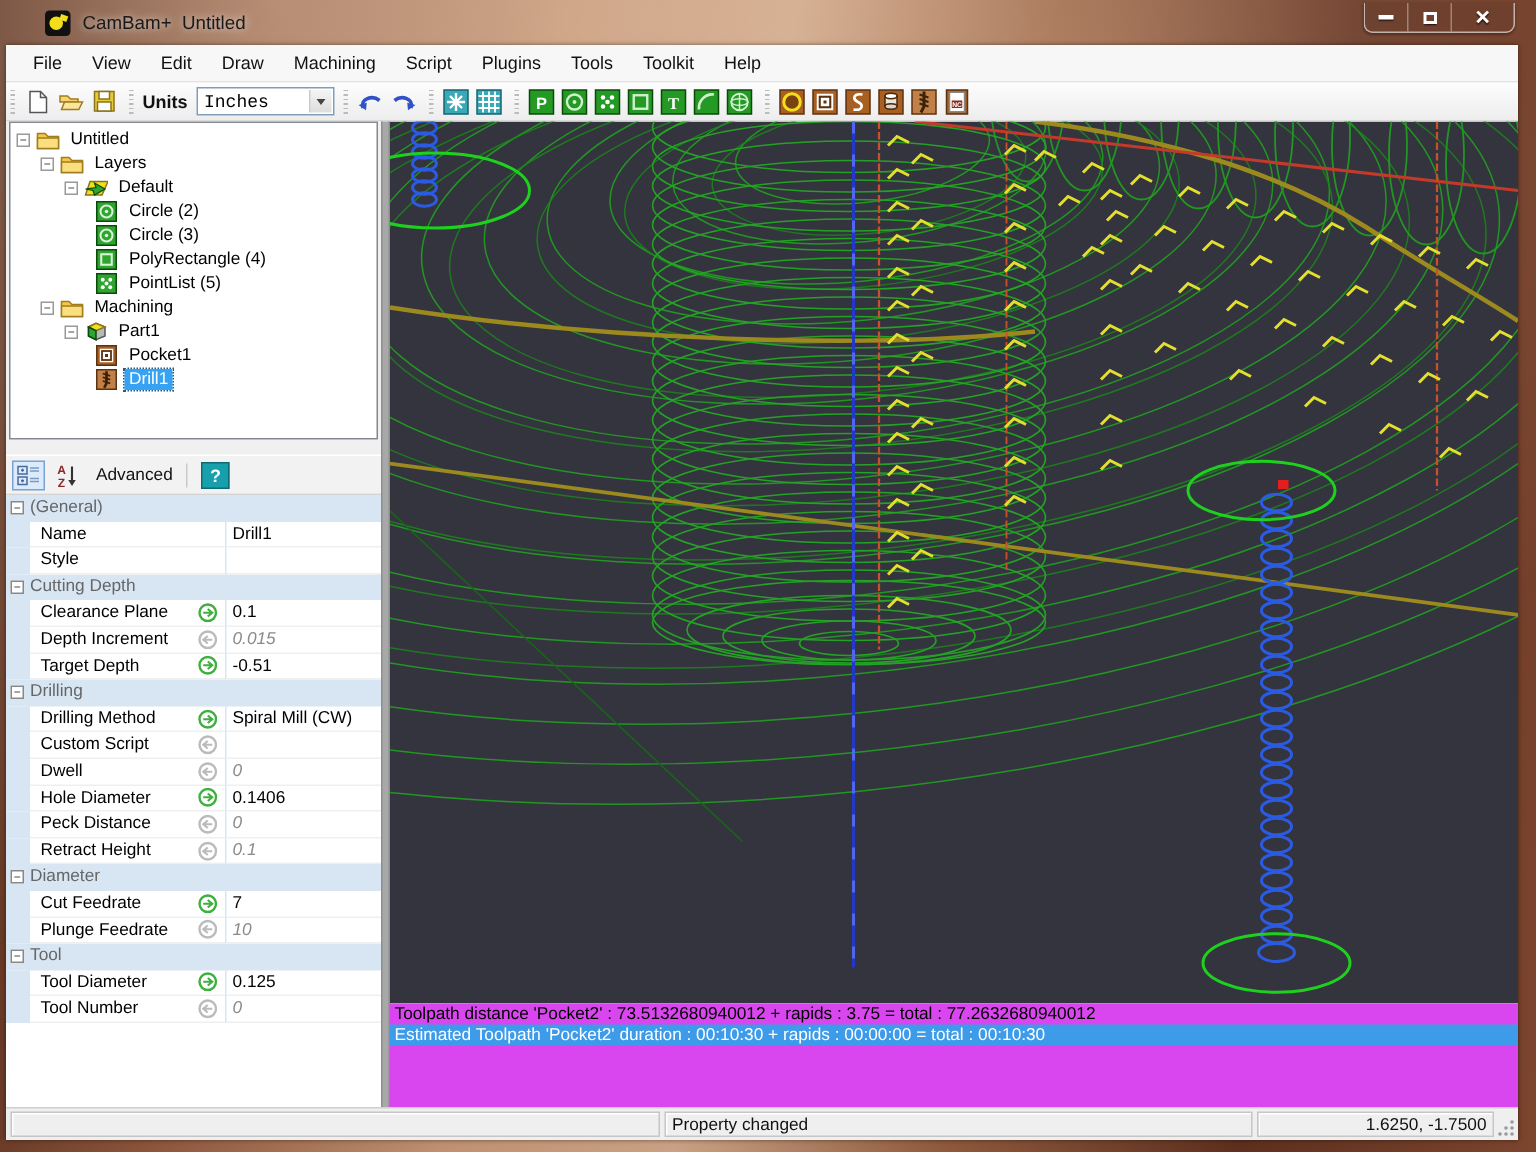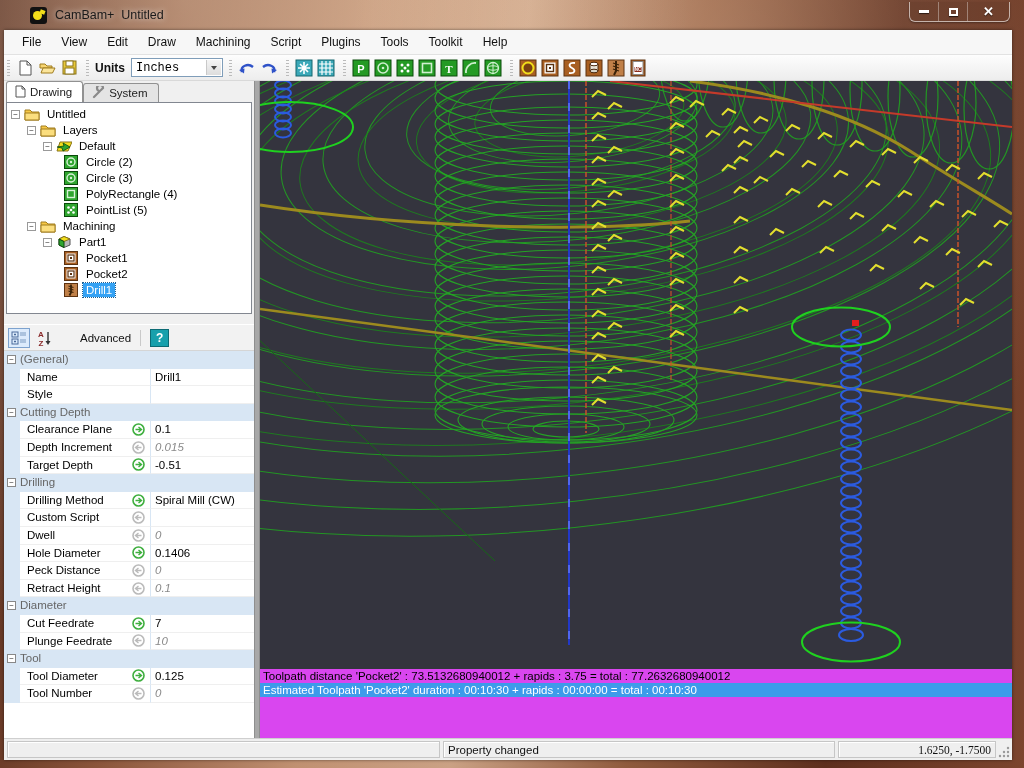--- a/index.html
+++ b/index.html
@@ -59,21 +59,21 @@
   .tree-row { display:flex; align-items:center; height:16px; font-size:11.5px; color:#000; white-space:nowrap; }
   .expander { width:9px; height:9px; border:1px solid #999; background:#fff; font-size:8px; line-height:7px; text-align:center; color:#333; margin-right:4px; flex:0 0 auto; }
   .ticn { width:16px; height:14px; margin-right:4px; flex:0 0 auto; display:flex; align-items:center; justify-content:center; }
   .tlabel { padding:0 3px; line-height:14px; }
   .tlabel.selected { background:#35A2F4; color:#fff; outline:1px dotted #1b5e91; }
 
   
   .prop-toolbar { height:26px; display:flex; align-items:center; background:#F2F2F2; border-top:1px solid #fff; padding-left:4px; gap:4px; margin-top:10px; }
   .pt-btn { width:22px; height:20px; display:flex; align-items:center; justify-content:center; }
   .pt-btn.selected { background:#DCEBFC; border:1px solid #7DA2CE; }
-  .advanced-label { font-size:11.5px; color:#111; margin-left:20px; }
+  .advanced-label { font-size:11.5px; color:#111; margin-left:4px; }
   .pt-sep { width:1px; height:16px; background:#C9C9C9; margin:0 5px; }
   .help-btn { width:19px; height:18px; background:#17A0AC; border:1px solid #0C6B74; color:#fff; font-weight:bold; font-size:12px; display:flex; align-items:center; justify-content:center; }
 
   
   .propgrid { flex:1; background:#fff; border-top:1px solid #D5D5D5; overflow:hidden; font-size:11.5px; }
   .prow { display:flex; height:17.6px; align-items:stretch; }
   .prow.cat { background:#D8E6F4; color:#666; }
   .cat-box { width:9px; height:9px; border:1px solid #888; background:#fff; font-size:8px; line-height:7px; text-align:center; color:#333; margin:4px 4px 0 3px; flex:0 0 auto; }
   .cat-label { line-height:17px; }
   .gutter { width:16px; background:#D8E6F4; flex:0 0 auto; }
@@ -86,21 +86,21 @@
   .viewport { width:752px; height:588px; display:block; }
   .msglist { width:752px; height:69px; background:#d946ef; font-size:11.5px; }
   .msg-row { height:14px; line-height:14px; padding-left:3px; color:#000; white-space:nowrap; overflow:hidden; }
   .msg-row.selected { background:#3D9BEA; color:#fff; }
 
   
   .statusbar { height:22px; background:#EFEFEF; border-top:1px solid #CFCFCF; display:flex; align-items:stretch; padding:2px 2px 2px 0; font-size:11.5px; color:#111; }
   .sb-panel { border:1px solid #C6C6C6; box-shadow:inset 1px 1px 0 #fff; margin-left:3px; display:flex; align-items:center; padding:0 4px; }
   .sb-left { flex:1; }
   .sb-mid { width:392px; }
-  .sb-right { width:158px; justify-content:flex-end;font-family:Liberation Serif, serif; }
+  .sb-right { width:158px; justify-content:flex-end; }
   .sb-grip { width:14px; display:flex; align-items:flex-end; justify-content:flex-end; }
   .sb-grip svg { display:block; }
 </style>
 </head>
 <body>
 
 <div class="frame">
 
   <div class="titlebar">
     <div class="app-icon"></div>
@@ -285,35 +285,20 @@
               <text x="8" y="12.2" font-size="4.5" font-family="Liberation Sans" font-weight="bold" fill="#fff" text-anchor="middle">NC</text>
             </svg>
         </div>
       </div>
     </div>
 
     <div class="main">
 
       <div class="left-panel">
 
-        <div class="tabstrip">
-          <div class="tab active">
-            <svg width="11" height="13">
-                <path d="M1,1 h6 l3,3 v8 h-9 z" fill="#fff" stroke="#555"></path>
-                <path d="M7,1 v3 h3" fill="none" stroke="#555"></path>
-              </svg>
-            <span>Drawing</span>
-          </div>
-          <div class="tab">
-            <svg width="13" height="13">
-                <path d="M2,11 L8,5 M8,5 a3,3 0 1 1 3,-3 l-2,2" fill="none" stroke="#8a8a8a" stroke-width="2.2" stroke-linecap="round"></path>
-              </svg>
-            <span>System</span>
-          </div>
-        </div>
 
         <div class="treebox">
           <div class="tree-row" style="padding-left:4px">
             <span class="expander">−</span>
             <span class="ticn">
                 <svg width="16" height="13">
                   <path d="M1,2 h5 l2,2 h7 v8 h-14 z" fill="#F7C846" stroke="#A07C1E"></path>
                   <path d="M1,5 h14 v7 h-14 z" fill="#FBDE7E" stroke="#A07C1E"></path>
                 </svg>
               </span>
@@ -405,31 +390,20 @@
           <div class="tree-row" style="padding-left:56px">
             <span class="ticn">
                 <svg width="14" height="14">
                   <rect x="0.5" y="0.5" width="13" height="13" fill="#A85F22" stroke="#5C3210"></rect>
                   <rect x="2.5" y="2.5" width="9" height="9" fill="#fff"></rect>
                   <rect x="4" y="4" width="6" height="6" fill="none" stroke="#5C3210" stroke-width="1.2"></rect>
                   <rect x="6" y="6" width="2" height="2" fill="#5C3210"></rect>
                 </svg>
               </span>
             <span class="tlabel">Pocket1</span>
-          </div>
-          <div class="tree-row" style="padding-left:56px">
-            <span class="ticn">
-                <svg width="14" height="14">
-                  <rect x="0.5" y="0.5" width="13" height="13" fill="#A85F22" stroke="#5C3210"></rect>
-                  <rect x="2.5" y="2.5" width="9" height="9" fill="#fff"></rect>
-                  <rect x="4" y="4" width="6" height="6" fill="none" stroke="#5C3210" stroke-width="1.2"></rect>
-                  <rect x="6" y="6" width="2" height="2" fill="#5C3210"></rect>
-                </svg>
-              </span>
-            <span class="tlabel">Pocket2</span>
           </div>
           <div class="tree-row" style="padding-left:56px">
             <span class="ticn">
                 <svg width="14" height="14">
                   <rect x="0.5" y="0.5" width="13" height="13" fill="#C08048" stroke="#5C3210"></rect>
                   <path d="M7,1.5 L7,9.5 L5.5,12.5" fill="none" stroke="#3A2208" stroke-width="1.8"></path>
                   <path d="M4.5,3 L9.5,4.6 M4.5,5.5 L9.5,7.1 M4.5,8 L9.5,9.6" stroke="#3A2208" stroke-width="1.1"></path>
                 </svg>
               </span>
             <span class="tlabel selected">Drill1</span>

